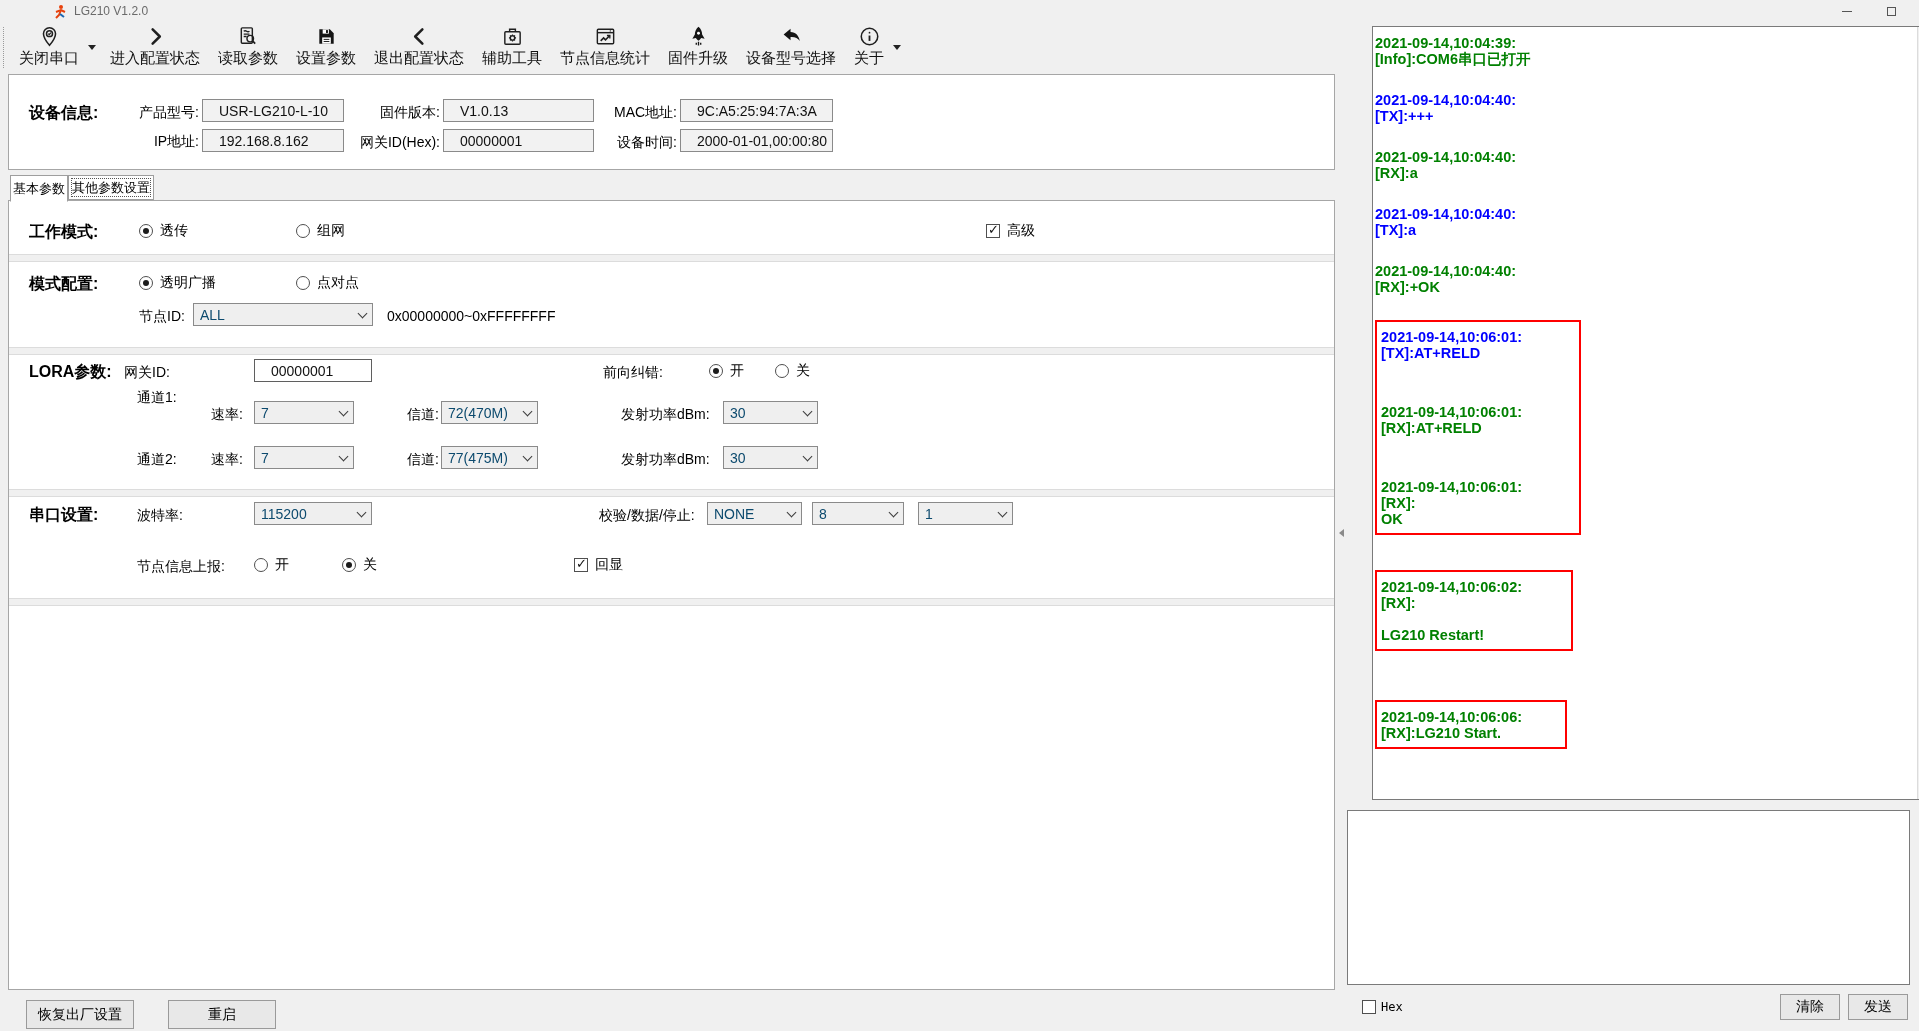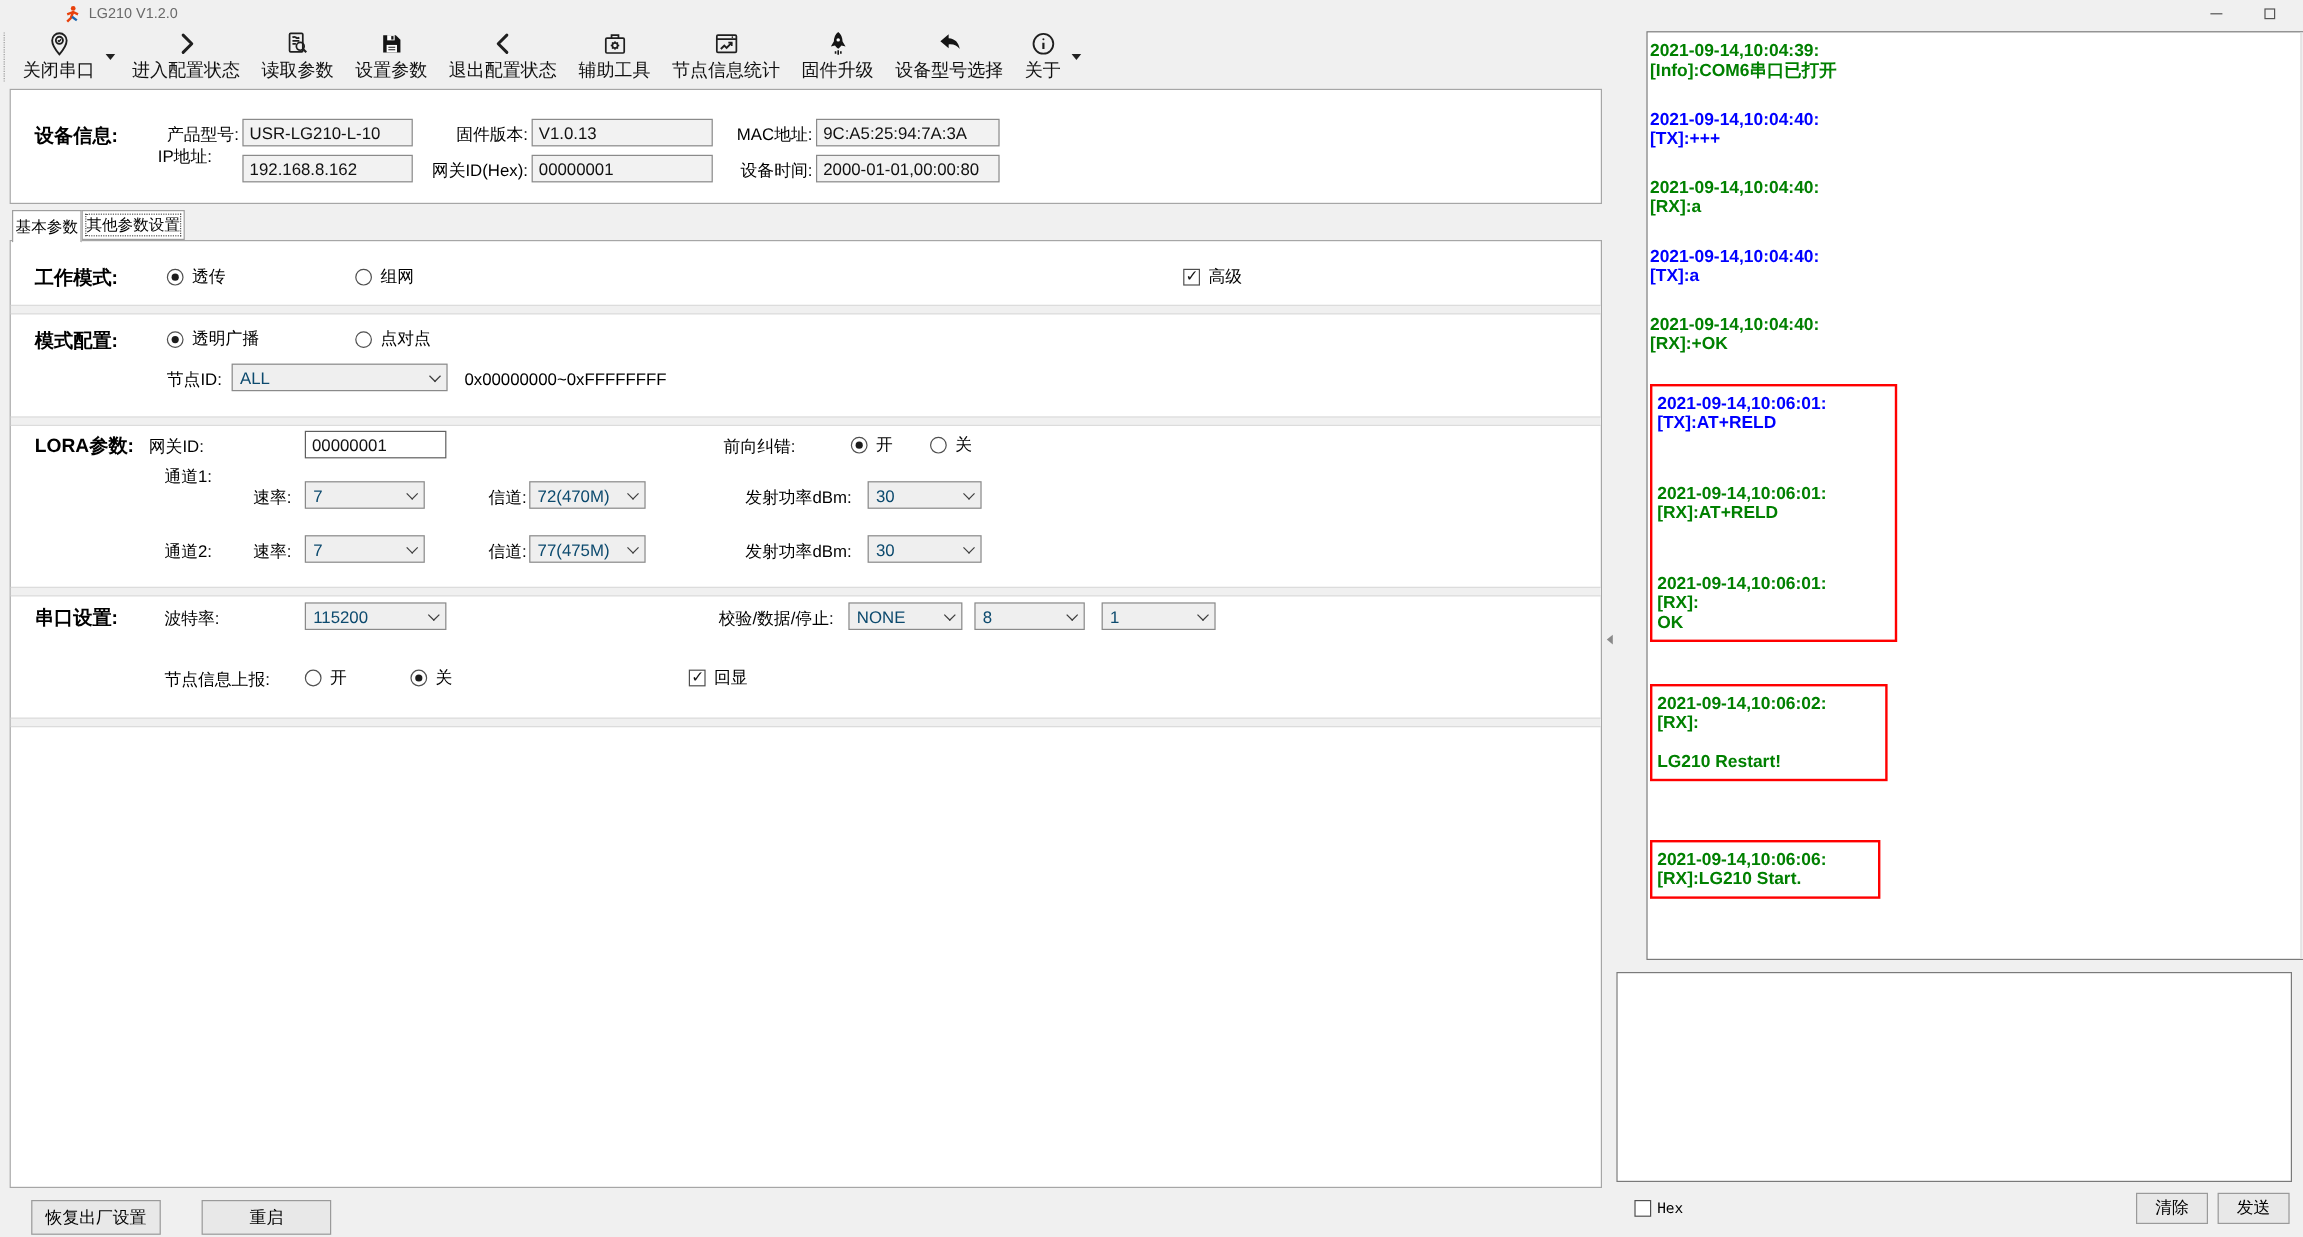--- a/index.html
+++ b/index.html
@@ -28,21 +28,21 @@
   .tbtn .tlabel{font-size:15px;color:#111;margin-top:1px;white-space:nowrap;}
   .tsplit{display:flex;align-items:center;padding:0 3px 0 0;margin-right:2px;}
   .tri-down{width:0;height:0;border-left:4px solid transparent;border-right:4px solid transparent;border-top:5px solid #222;}
 
   
   .devbox{position:absolute;left:8px;top:74px;width:1327px;height:96px;background:#fff;border:1px solid #a6a6a6;}
   .sectitle{position:absolute;font-size:16px;font-weight:bold;color:#000;white-space:nowrap;}
   .flabel{position:absolute;font-size:14px;color:#000;white-space:nowrap;transform:translateY(2px);}
   .rlabel{text-align:right;}
   .field{position:absolute;height:23px;background:#f2f2f2;border:1px solid #8a8a8a;
-    font-size:14px;color:#111;display:flex;align-items:center;padding:0 5px;white-space:nowrap;}
+    font-size:14px;color:#111;display:flex;align-items:center;padding:0 16px;white-space:nowrap;}
   .field.editable{background:#fff;border:1px solid #5f5f5f;}
 
   
   .tab{position:absolute;top:175px;height:25px;display:flex;align-items:center;justify-content:center;
     font-size:13px;color:#000;background:#fff;border:1px solid #9e9e9e;}
   .tab.active{left:10px;width:58px;height:27px;border-bottom:1px solid #fff;z-index:3;}
   .tab.focused{left:68px;width:86px;outline:1px dotted #555;outline-offset:-4px;}
 
   .content{position:absolute;left:8px;top:200px;width:1327px;height:790px;background:#fff;border:1px solid #a6a6a6;}
   .divider{position:absolute;left:0;width:1325px;height:8px;background:#f0f0f0;
@@ -223,21 +223,21 @@
   <span class="flabel rlabel" style="left:340px;top:27px;width:91px;">固件版本:</span>
   <div class="field" style="left:434px;top:24px;width:151px;">
       <span>V1.0.13</span>
     </div>
 
   <span class="flabel rlabel" style="left:575px;top:27px;width:93px;">MAC地址:</span>
   <div class="field" style="left:671px;top:24px;width:153px;">
       <span>9C:A5:25:94:7A:3A</span>
     </div>
 
-  <span class="flabel rlabel" style="left:100px;top:45px;width:90px;text-align:center;">IP地址:</span>
+  <span class="flabel rlabel" style="left:100px;top:56px;width:90px;">IP地址:</span>
   <div class="field" style="left:193px;top:54px;width:142px;">
       <span>192.168.8.162</span>
     </div>
 
   <span class="flabel rlabel" style="left:330px;top:57px;width:101px;">网关ID(Hex):</span>
   <div class="field" style="left:434px;top:54px;width:151px;">
       <span>00000001</span>
     </div>
 
   <span class="flabel rlabel" style="left:575px;top:57px;width:93px;">设备时间:</span>

